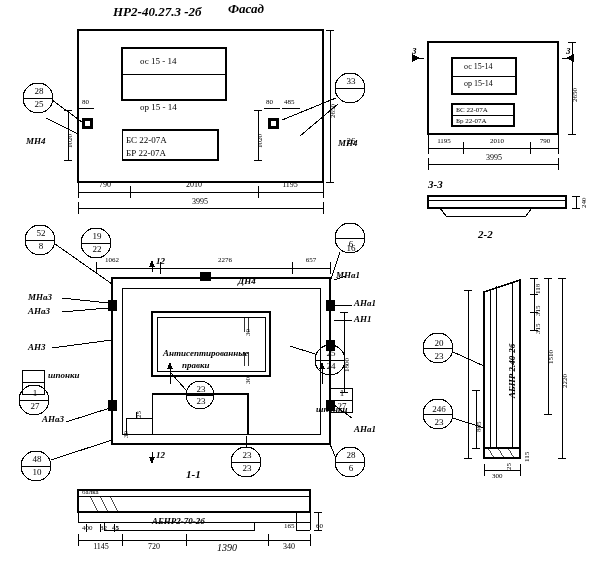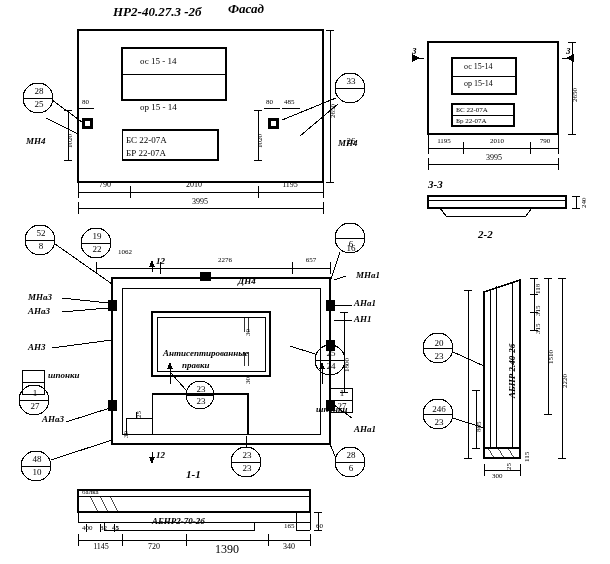--- a/index.html
+++ b/index.html
@@ -343,52 +343,52 @@
 <div class="t sz9 ctr" style="left:26px;top:467px;width:22px;">10</div>
 <div class="t sz9 ctr" style="left:340px;top:450px;width:22px;">28</div>
 <div class="t sz9 ctr" style="left:340px;top:463px;width:22px;">6</div>
 
 <div class="t hand sz9 b" style="left:28px;top:292px;">МНа3</div>
 <div class="t hand sz9 b" style="left:28px;top:306px;">АНа3</div>
 <div class="t hand sz9 b" style="left:28px;top:342px;">АН3</div>
 <div class="t hand sz9 b" style="left:48px;top:370px;">шпонки</div>
 <div class="t hand sz9 b" style="left:42px;top:414px;">АНа3</div>
 
-<div class="t hand sz9 b" style="left:356px;top:270px;">МНа1</div>
+<div class="t hand sz9 b" style="left:336px;top:270px;">МНа1</div>
 <div class="t hand sz9 b" style="left:354px;top:298px;">АНа1</div>
 <div class="t hand sz9 b" style="left:354px;top:314px;">АН1</div>
 <div class="t hand sz9 b" style="left:316px;top:404px;">шпонки</div>
 <div class="t hand sz9 b" style="left:354px;top:424px;">АНа1</div>
 <div class="t hand sz9 b" style="left:238px;top:276px;">ДН4</div>
 
 <div class="t hand sz9 b" style="left:163px;top:348px;">Антисептированные</div>
 <div class="t hand sz9 b" style="left:182px;top:360px;">правки</div>
 
-<div class="t sz7 ctr" style="left:92px;top:248px;width:40px;text-align:right;">1062</div>
+<div class="t sz7 ctr" style="left:92px;top:256px;width:40px;">1062</div>
 <div class="t sz7 ctr" style="left:204px;top:256px;width:42px;">2276</div>
 <div class="t sz7 ctr" style="left:292px;top:256px;width:38px;">657</div>
 <div class="t hand sz9 b" style="left:156px;top:256px;">12</div>
 <div class="t hand sz9 b" style="left:156px;top:450px;">12</div>
 <div class="t sz7 rot90" style="left:343px;top:372px;">1800</div>
 <div class="t sz7 rot90" style="left:122px;top:438px;">30</div>
 <div class="t sz7 rot90" style="left:135px;top:418px;">25</div>
 <div class="t sz7 rot90" style="left:244px;top:336px;">30</div>
 <div class="t sz7 rot90" style="left:244px;top:384px;">30</div>
 
 <div class="t hand b sz11" style="left:186px;top:468px;">1-1</div>
 <div class="t sz7" style="left:82px;top:488px;">балка</div>
 <div class="t hand sz9 b" style="left:152px;top:516px;">АБНР2-70-2б</div>
 <div class="t sz7" style="left:82px;top:524px;">400</div>
 <div class="t sz7" style="left:100px;top:524px;">32</div>
 <div class="t sz7" style="left:112px;top:524px;font-weight:bold;">45</div>
 <div class="t sz7" style="left:284px;top:522px;">165</div>
 <div class="t sz7" style="left:316px;top:522px;">60</div>
 <div class="t sz8 ctr" style="left:82px;top:542px;width:38px;font-size:8px;">1145</div>
 <div class="t sz8 ctr" style="left:134px;top:542px;width:40px;font-size:8px;">720</div>
-<div class="t sz8 ctr" style="left:206px;top:542px;width:42px;font-size:12px;">1390</div>
+<div class="t sz8 ctr" style="left:206px;top:542px;width:42px;font-size:10px;font-style:italic;">1390</div>
 <div class="t sz8 ctr" style="left:270px;top:542px;width:38px;font-size:8px;">340</div>
 
 <div class="t hand b sz11" style="left:478px;top:228px;">2-2</div>
 <div class="t hand sz9 b rot90" style="left:507px;top:398px;">АБНР 2.40-2б</div>
 <div class="t sz9 ctr" style="left:428px;top:338px;width:22px;">20</div>
 <div class="t sz9 ctr" style="left:428px;top:351px;width:22px;">23</div>
 <div class="t sz9 ctr" style="left:426px;top:404px;width:26px;">24б</div>
 <div class="t sz9 ctr" style="left:428px;top:417px;width:22px;">23</div>
 <div class="t sz7 rot90" style="left:534px;top:294px;">118</div>
 <div class="t sz7 rot90" style="left:534px;top:316px;">315</div>

